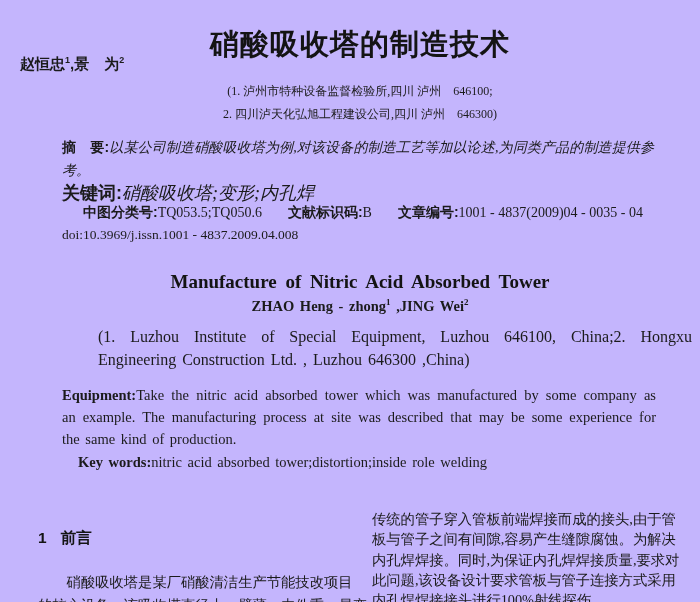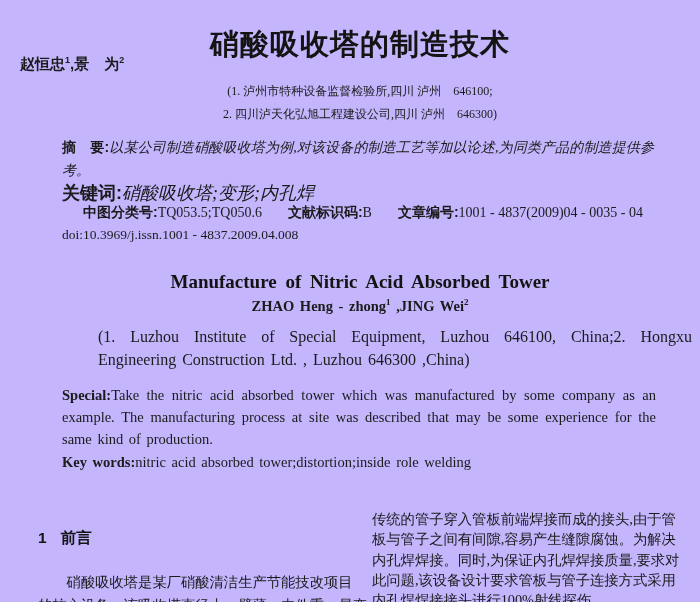--- a/index.html
+++ b/index.html
@@ -95,21 +95,21 @@
   }
 
   
   .en-abstract-block {
     top: 384px; left: 62px; width: 594px;
     font-size: 14.5px;
     line-height: 22px;
     word-spacing: 2px;
   }
   .en-abstract-block .para { text-align: justify; }
-  .en-kw { margin-top: 1px; }
+  .en-kw { margin-top: 1px; margin-left: 16px; }
 
   
   .col-left {
     top: 528px; left: 38px; width: 310px;
     font-size: 14.3px;
   }
   .col-left .sec-head {
     font-family: "Liberation Sans", "DejaVu Sans", sans-serif;
     font-weight: bold;
     font-size: 15.5px;
@@ -160,21 +160,21 @@
   <h2 class="abs en-title">Manufacture of Nitric Acid Absorbed Tower</h2>
 
   <div class="abs en-authors">
     <span>ZHAO Heng - zhong</span><sup class="auth-sup">1</sup><span> ,JING Wei</span><sup class="auth-sup">2</sup>
   </div>
 
   <div class="abs en-affil">(1. Luzhou Institute of Special Equipment, Luzhou 646100, China;2. Hongxu Engineering Construction Ltd. , Luzhou 646300 ,China)</div>
 
   <div class="abs en-abstract-block">
     <div class="para">
-      <b>Special:</b><span>Take the nitric acid absorbed tower which was manufactured by some company as an example. The manufacturing process at site was described that may be some experience for the same kind of production.</span>
+      <b>Equipment:</b><span>Take the nitric acid absorbed tower which was manufactured by some company as an example. The manufacturing process at site was described that may be some experience for the same kind of production.</span>
     </div>
     <div class="en-kw">
       <b>Key words:</b><span>nitric acid absorbed tower;distortion;inside role welding</span>
     </div>
   </div>
 
   <div class="abs col-left">
     <div class="sec-head">
       <span class="sec-no">1</span><span>前言</span>
     </div>

